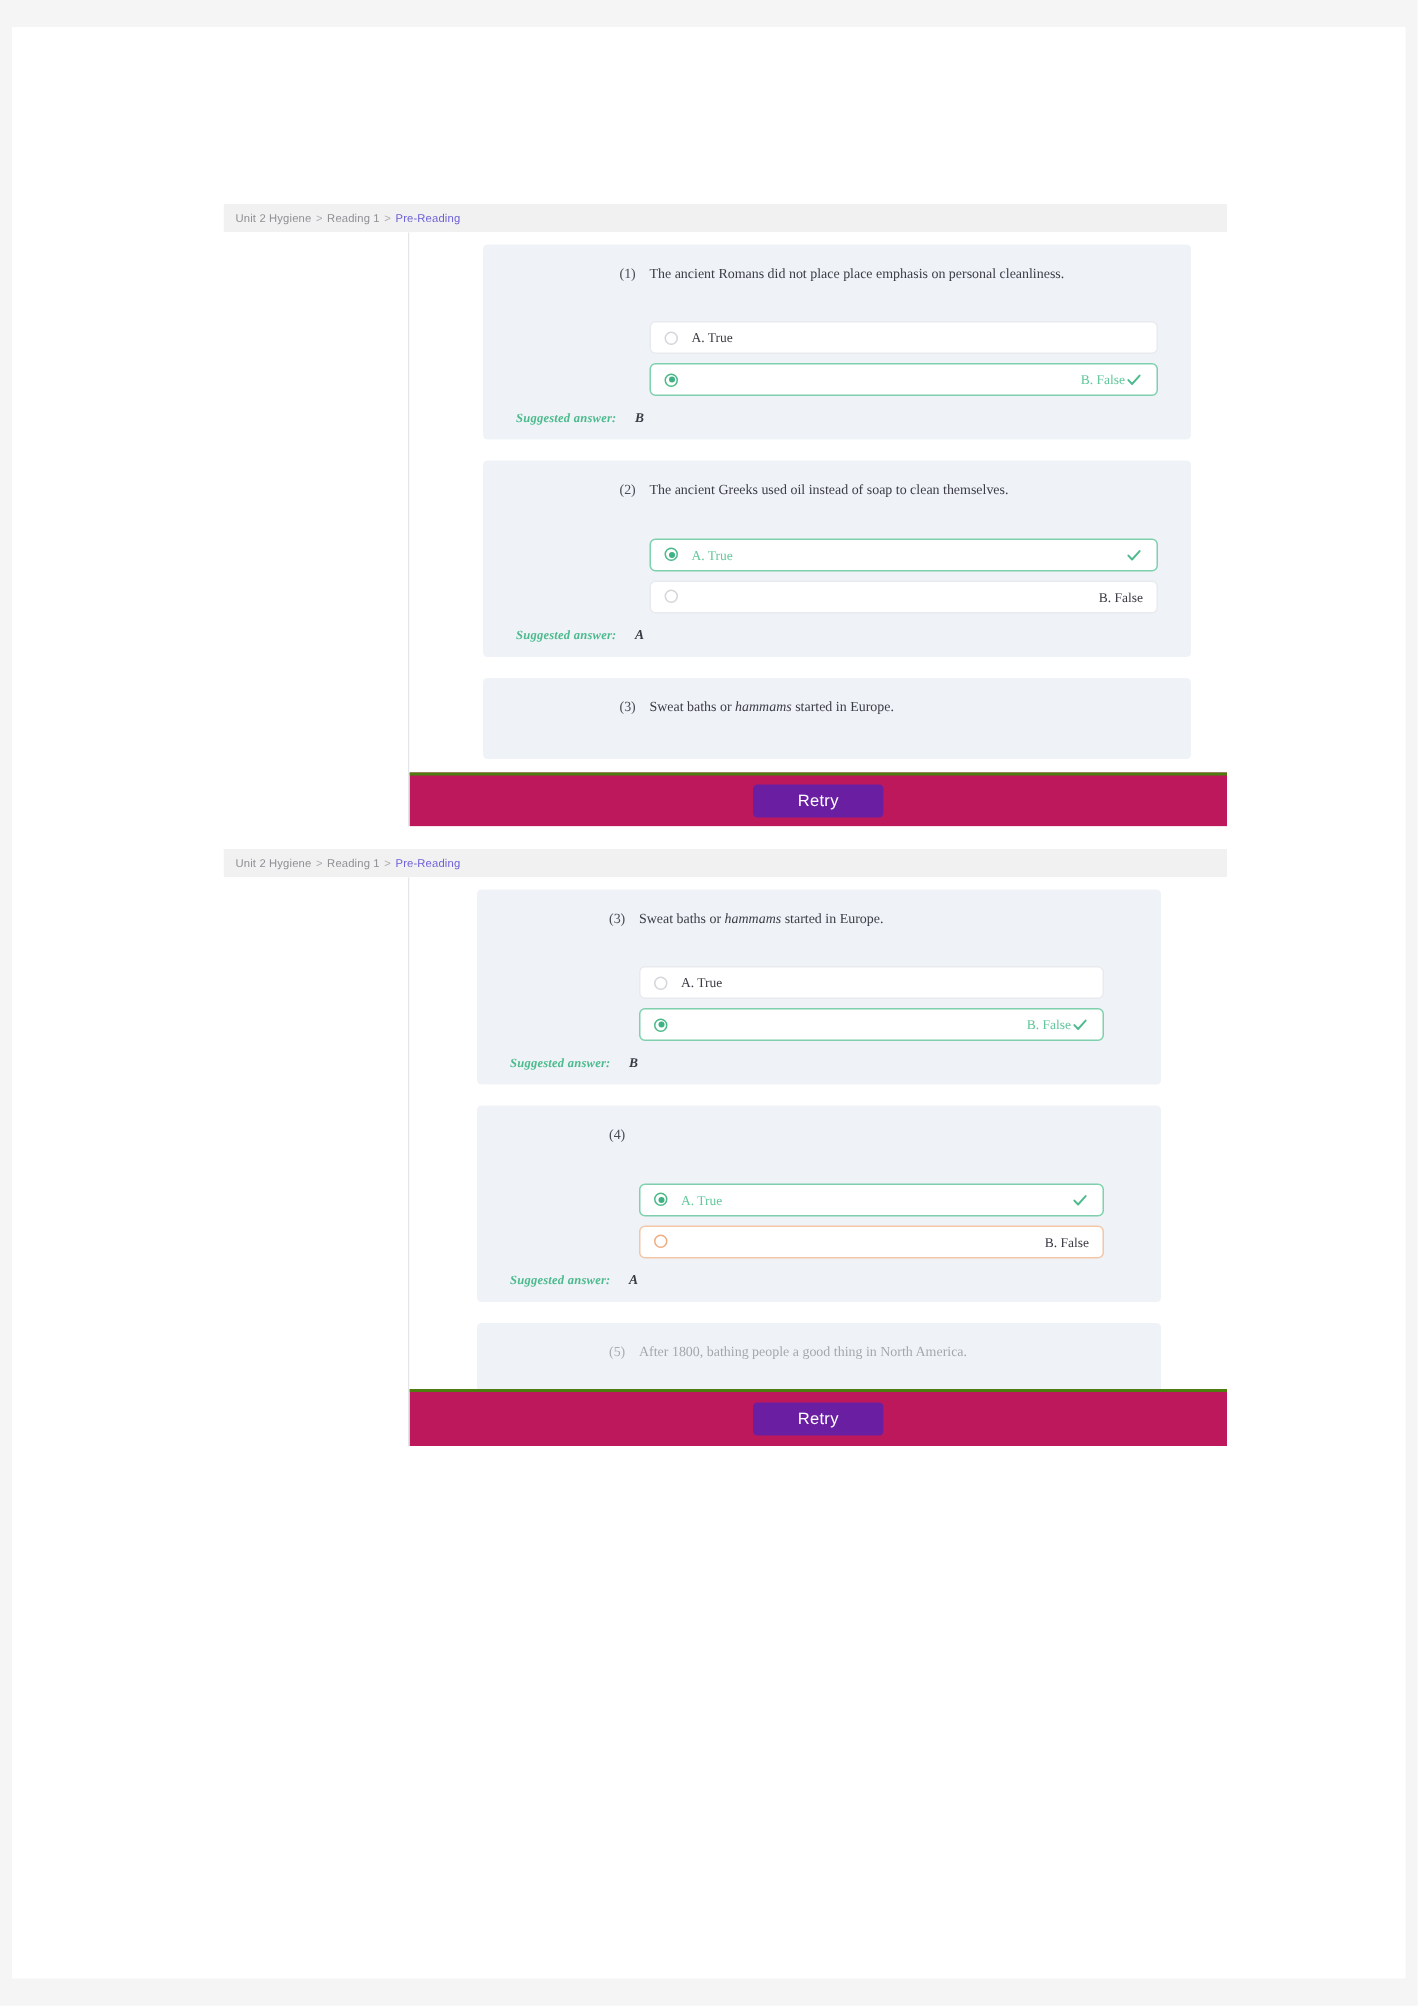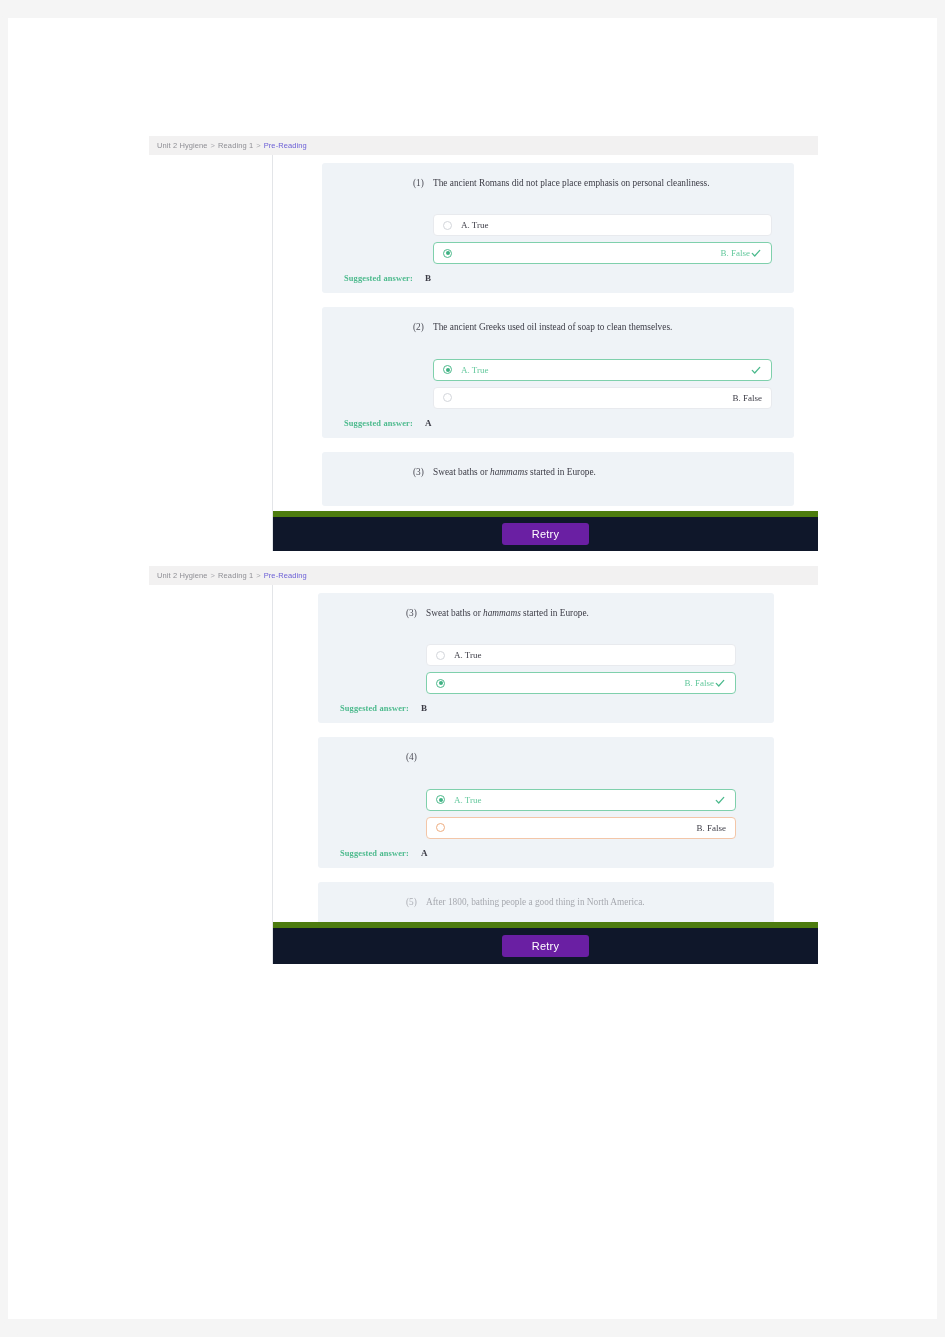--- a/index.html
+++ b/index.html
@@ -186,41 +186,42 @@
   }
 
   .suggested {
     margin-top: 9px;
     padding-left: 6px;
     font-family: "Liberation Serif", serif;
     font-size: 8.4px;
     font-weight: bold;
     color: #4cba8d;
     letter-spacing: .15px;
+    font-style: italic;
   }
   .suggested .ans {
     color: #3c3c46;
     font-weight: bold;
     margin-left: 10px;
     font-size: 9px;
   }
 
   
   .qcard.clipped {
     padding-bottom: 0;
     height: 40px;
     overflow: hidden;
   }
 
   .footer-bar {
     position: absolute;
     left: 0; right: 0; bottom: 0;
     height: 34px;
-    background: #0f172a;
-    border-top: 6px solid #4d7c0f;
+    background: #be185d;
+    border-top: 2px solid #4d7c0f;
     display: flex;
     align-items: center;
     justify-content: center;
   }
   .panel-2 .footer-bar { height: 36px; }
 
   .retry-btn {
     background: #6a1fa3;
     color: #ffffff;
     border: none;

